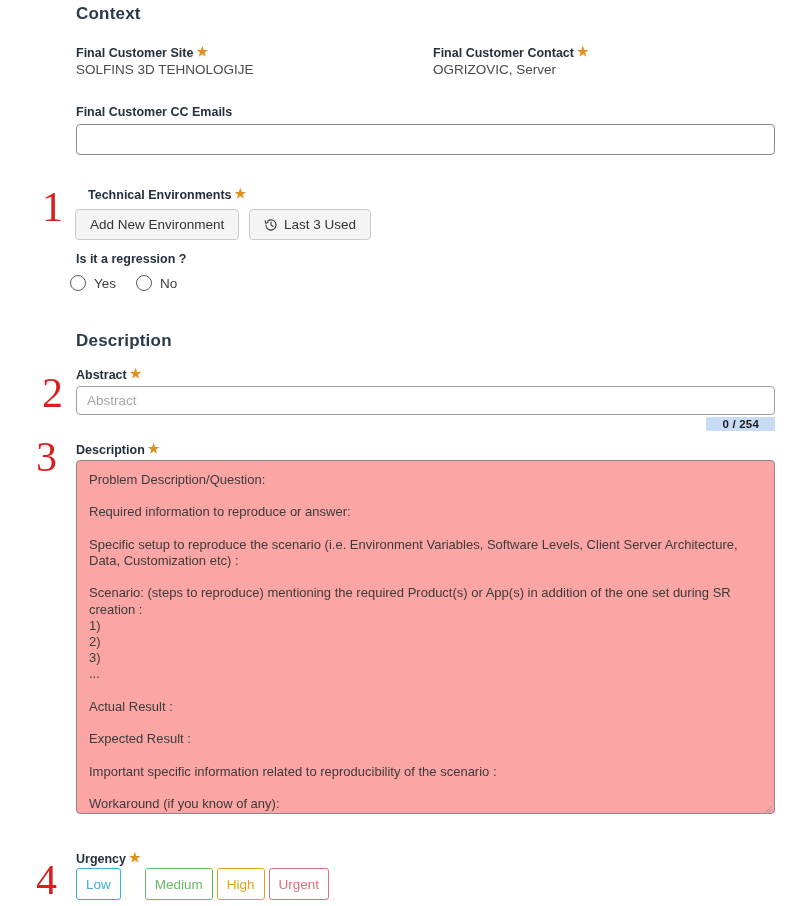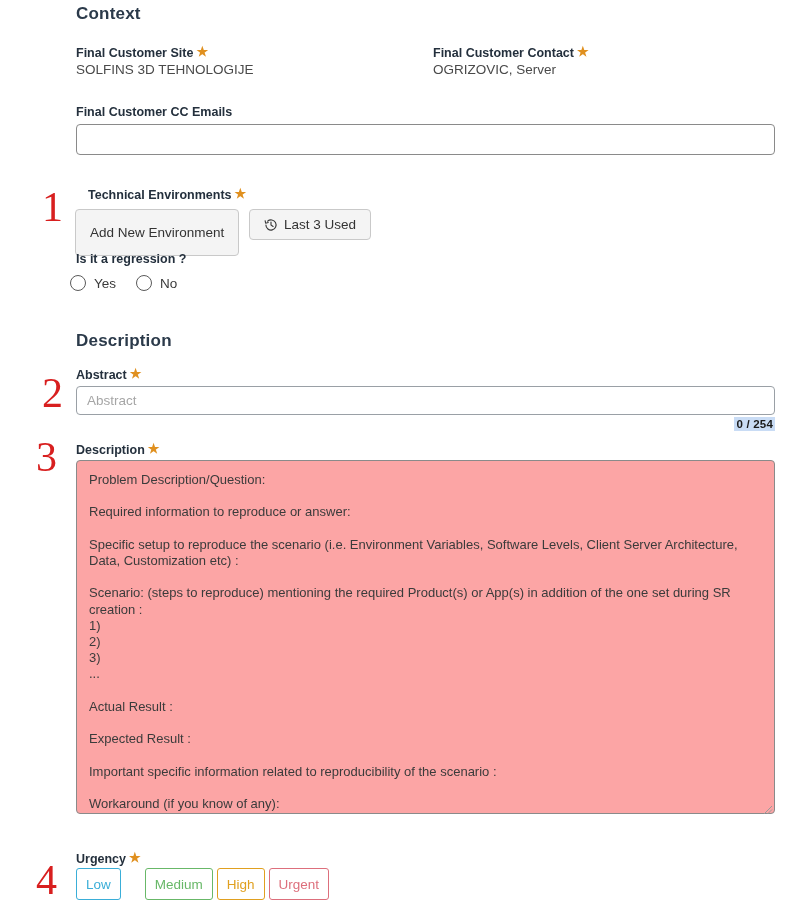--- a/index.html
+++ b/index.html
@@ -113,21 +113,21 @@
 
   
   #char-counter {
     position: absolute;
     right: 12px;
     top: 417px;
     font-size: 11.5px;
     font-weight: 700;
     color: #1a1a1a;
     background: #c9dcf5;
-    padding: 1px 2px;
+    padding: 1px 16px;
     letter-spacing: 0.2px;
   }
 
   
   #lbl-tech-env { left: 88px; top: 186px; }
 
   .btn {
     position: absolute;
     box-sizing: border-box;
     display: inline-flex;
@@ -140,21 +140,21 @@
     font-family: "Liberation Sans", sans-serif;
     font-size: 13.5px;
     color: #333333;
     cursor: pointer;
     white-space: nowrap;
     padding: 0 14px;
   }
   #btn-add-env {
     left: 75px;
     top: 209px;
-    height: 47px;
+    height: 31px;
     min-width: 156px;
   }
   #btn-last3 {
     left: 249px;
     top: 209px;
     height: 31px;
     min-width: 118px;
   }
   .history-icon {
     width: 14px;

